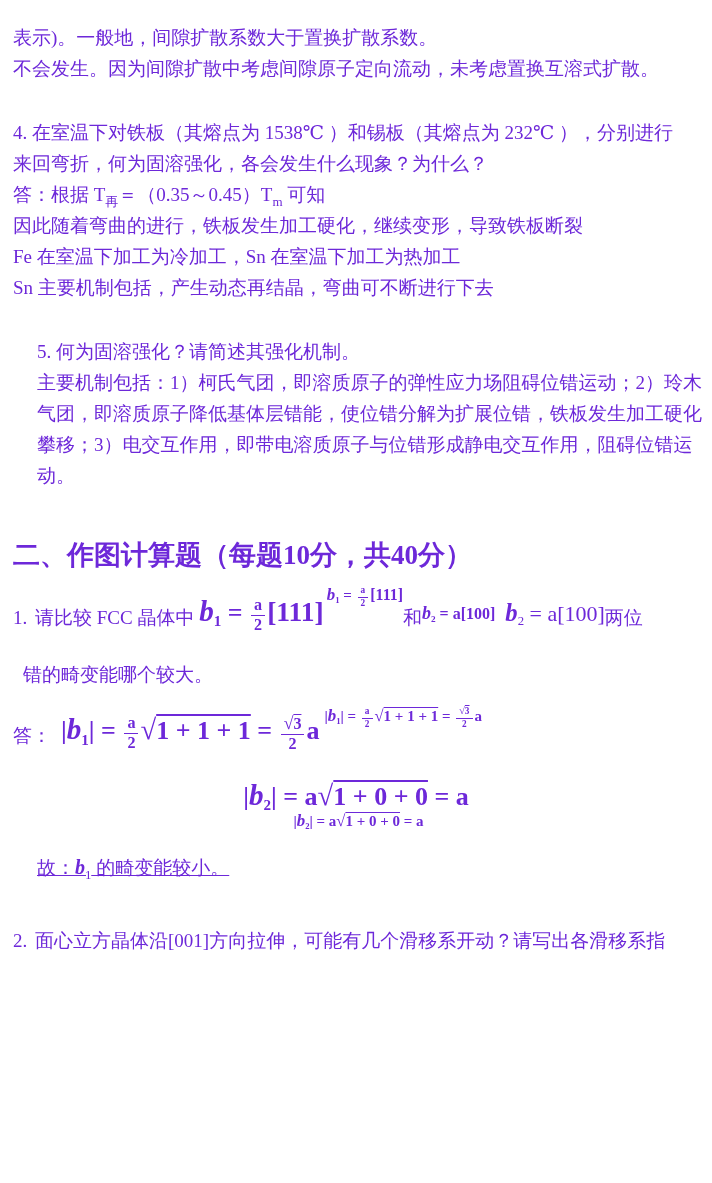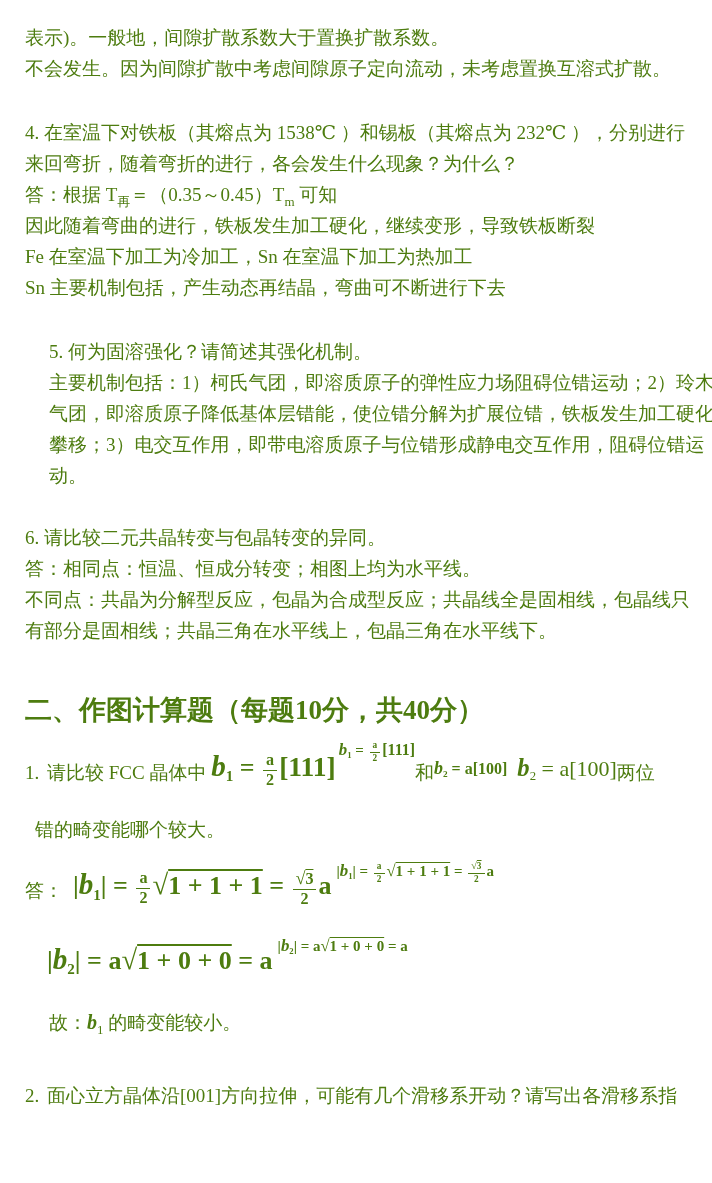--- a/index.html
+++ b/index.html
@@ -1,18 +1,18 @@
 <!DOCTYPE html>
 <html><head>
 <meta charset="utf-8">
 <style>
   html,body{margin:0;padding:0;background:#fff;}
   .page{
     width:712px;height:1183px;box-sizing:border-box;
-    padding:22px 13px 0 25px;background:#ffffff;color:#4d7c0f;
+    padding:22px 13px 0 13px;background:#ffffff;color:#6d28d9;
     font-family:"Liberation Serif","DejaVu Serif",serif;
     font-size:19px;line-height:31px;overflow:hidden;position:relative;
   }
   .line{height:31px;white-space:pre;}
   .block-q4{margin-top:33px;}
   .block-q5{margin-top:33px;margin-left:24px;}
   .block-q6{margin-top:31px;}
   .heading{margin:46px 0 0 0;font-size:27px;line-height:36px;font-weight:bold;white-space:pre;}
   .tsub{font-size:13px;vertical-align:-5px;}
   
@@ -28,56 +28,50 @@
   .vec{font-size:1.06em;}
   .ovl{text-decoration:overline;}
   .rsgn{font-size:1.1em;}
   .f-big{font-weight:bold;font-size:26px;}
   .f-sup{font-weight:bold;font-size:15px;transform:translateY(-19px);margin-left:3px;}
   .f-small{font-weight:bold;font-size:16px;}
   .f-mid{font-size:22px;margin-left:6px;}
   .f-ans{font-weight:bold;font-size:26px;margin-left:10px;}
   .f-anssup{font-weight:bold;font-size:15px;transform:translateY(-16px);margin-left:5px;}
   .ansrow1{margin-top:10px;height:70px;}
-  .ansrow2{margin-top:10px;height:60px;margin-left:22px;}
-  .concl{margin-top:12px;margin-left:24px;}
+  .ansrow2{margin-top:10px;height:60px;flex-direction:column;}
+  .concl{margin-top:12px;margin-left:24px;text-decoration:underline;}
   .bsym-s{font-style:italic;font-weight:bold;font-size:20px;}
   .q2row{margin-top:42px;height:31px;}
 </style>
 </head>
 <body>
 
 <div class="page">
 
   <div class="line">表示)。一般地，间隙扩散系数大于置换扩散系数。</div>
   <div class="line">不会发生。因为间隙扩散中考虑间隙原子定向流动，未考虑置换互溶式扩散。</div>
 
   <section class="block-q4">
     <div class="line">4. 在室温下对铁板（其熔点为 1538℃ ）和锡板（其熔点为 232℃ ），分别进行</div>
-    <div class="line">来回弯折，随着弯折的进行，各会发生什么现象？为什么？</div>
+    <div class="line">来回弯折，何为固溶强化，各会发生什么现象？为什么？</div>
     <div class="line"><span>答：根据 T</span><span class="tsub">再</span><span>＝（0.35～0.45）T</span><span class="tsub">m</span><span> 可知</span></div>
     <div class="line">因此随着弯曲的进行，铁板发生加工硬化，继续变形，导致铁板断裂</div>
     <div class="line">Fe 在室温下加工为冷加工，Sn 在室温下加工为热加工</div>
     <div class="line">Sn 主要机制包括，产生动态再结晶，弯曲可不断进行下去</div>
   </section>
 
   <section class="block-q5">
     <div class="line">5. 何为固溶强化？请简述其强化机制。</div>
     <div class="line">主要机制包括：1）柯氏气团，即溶质原子的弹性应力场阻碍位错运动；2）玲木</div>
     <div class="line">气团，即溶质原子降低基体层错能，使位错分解为扩展位错，铁板发生加工硬化</div>
     <div class="line">攀移；3）电交互作用，即带电溶质原子与位错形成静电交互作用，阻碍位错运</div>
     <div class="line">动。</div>
   </section>
 
-  <section class="block-q6">
-    <div class="line">6. 请比较二元共晶转变与包晶转变的异同。</div>
-    <div class="line">答：相同点：恒温、恒成分转变；相图上均为水平线。</div>
-    <div class="line">不同点：共晶为分解型反应，包晶为合成型反应；共晶线全是固相线，包晶线只</div>
-    <div class="line">有部分是固相线；共晶三角在水平线上，包晶三角在水平线下。</div>
-  </section>
 
   <h2 class="heading">二、作图计算题（每题10分，共40分）</h2>
 
   <div class="fline q1row">
     <span class="qnum">1.</span>
     <span>请比较 FCC 晶体中 </span>
     <span class="f-big"><span class="bsym">b</span><span class="sub">1</span><span> = </span><span class="frac"><span class="fn">a</span><span class="fd">2</span></span><span class="vec">[111]</span></span>
     <span class="f-sup"><span class="bsym">b</span><span class="sub">1</span><span> = </span><span class="frac"><span class="fn">a</span><span class="fd">2</span></span><span class="vec">[111]</span></span>
     <span>和</span>
     <span class="f-small"><span class="bsym">b</span><span class="sub">2</span><span> = a[100] </span></span>

